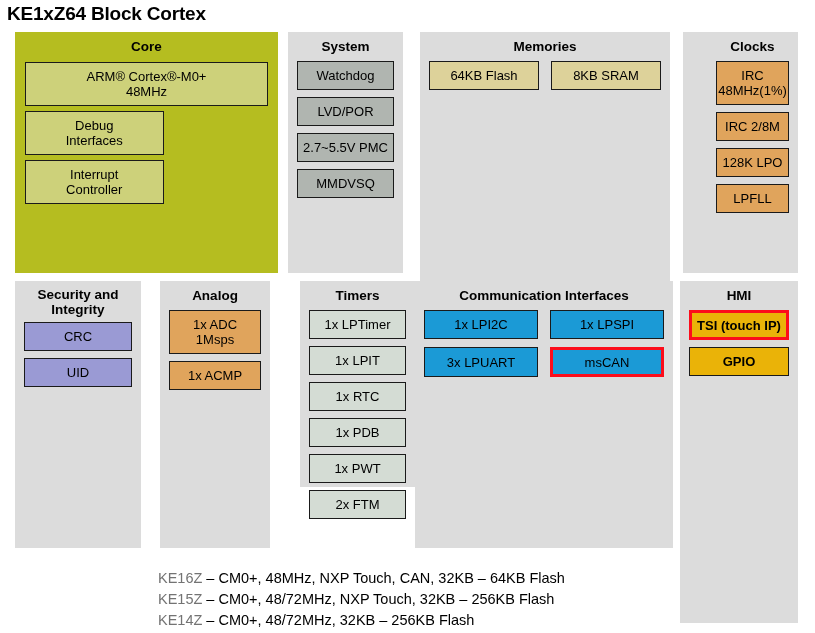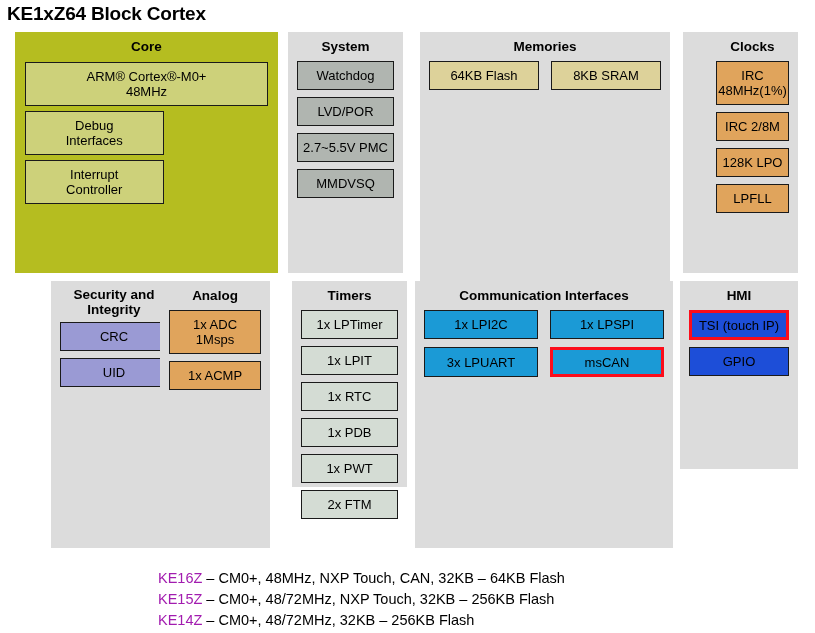--- a/index.html
+++ b/index.html
@@ -77,53 +77,53 @@
   
   .b-core     { background: #cdd17a; }
   .b-system   { background: #b0b5b0; }
   .b-memory   { background: #ddd29a; }
   .b-clock    { background: #e0a45c; }
   .b-security { background: #9a9ad4; }
   .b-analog   { background: #e0a45c; }
   .b-timer    { background: #d4dcd4; }
   .b-comm     { background: #1b9ad6; }
   .b-hmi      { background: #fdd košt; }
-  .b-hmi      { background: #1d4ed8; }
+  .b-hmi      { background: #eab308; font-weight: bold; }
 
   
   #panel-core      { left: 15px;  top: 32px; width: 263px; height: 241px; }
   #panel-system    { left: 288px; top: 32px; width: 115px; height: 241px; }
   #panel-memories  { left: 420px; top: 32px; width: 250px; height: 273px; }
   #panel-clocks    { left: 683px; top: 32px; width: 115px; height: 241px; padding-left: 24px; }
 
   
-  #panel-security  { left: 15px;  top: 281px; width: 126px; height: 267px; margin-left: 36px; }
+  #panel-security  { left: 15px;  top: 281px; width: 126px; height: 267px; }
   #panel-analog    { left: 160px; top: 281px; width: 110px; height: 267px; }
-  #panel-timers    { left: 292px; top: 281px; width: 115px; height: 206px; }
+  #panel-timers    { left: 300px; top: 281px; width: 115px; height: 206px; }
   #panel-comm      { left: 415px; top: 281px; width: 258px; height: 267px; }
-  #panel-hmi       { left: 680px; top: 281px; width: 118px; height: 188px; }
+  #panel-hmi       { left: 680px; top: 281px; width: 118px; height: 342px; }
 
   
   #panel-core .blocks { padding: 8px 10px 0 10px; gap: 5px; }
   #core-cpu { width: 100%; }
   .core-narrow { width: 57%; }
 
   #panel-security .panel-title { padding-top: 6px; }
   #panel-security .blocks { padding-top: 5px; }
 
   #footer-notes {
     position: absolute;
     left: 158px;
     top: 568px;
     font-size: 14.5px;
     color: #000000;
     line-height: 21px;
   }
   .note-part {
-    color: #a21caf;
+    color: #737373;
     font-weight: normal;
   }
 </style>
 </head>
 <body>
 
 <div id="diagram-title">KE1xZ64 Block Cortex</div>
 
 <div class="panel core-panel" id="panel-core">
   <div class="panel-title">Core</div>

